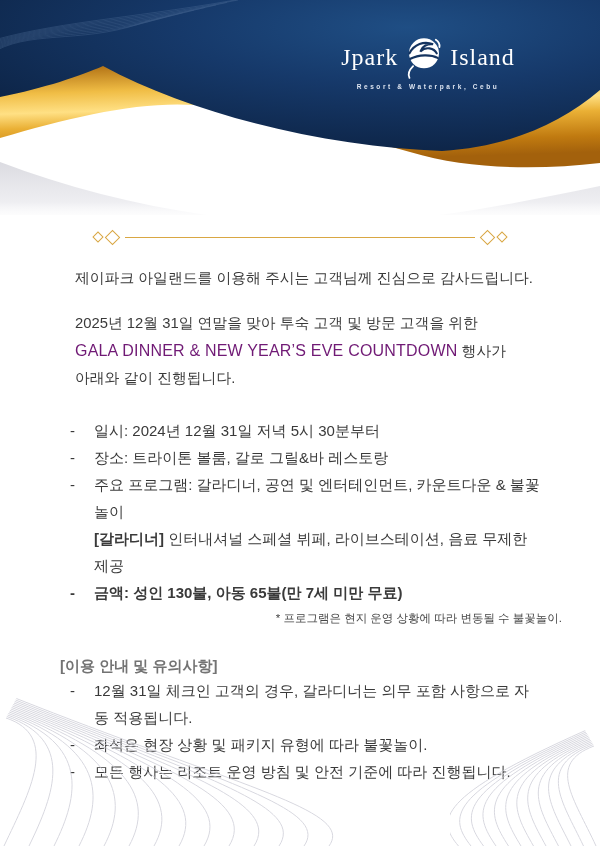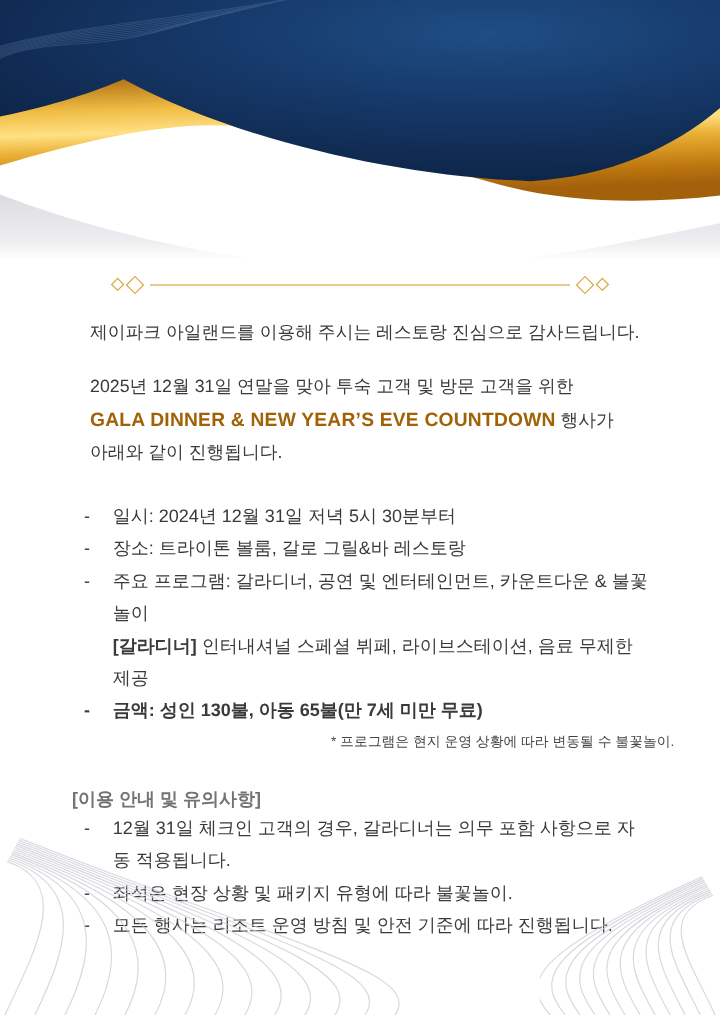--- a/index.html
+++ b/index.html
@@ -24,21 +24,21 @@
   .dv-line{flex:1;height:1px;background:#d9a743;}
   .dv-d{flex:none;border:1px solid #d9a743;transform:rotate(45deg);background:transparent;}
   .dv-sm{width:6px;height:6px;}
   .dv-lg{width:9px;height:9px;}
   .mr4{margin-right:5px;} .ml4{margin-left:5px;} .mr6{margin-right:7px;} .ml6{margin-left:7px;}
 
   
   .content{padding:0 60px;font-size:14.8px;color:#3a3a3a;}
   .p-intro{margin:24px 0 0 15px;line-height:22px;}
   .p-event{margin:21px 0 0 15px;line-height:27px;}
-  .hl{font-weight:bold;font-size:16px;color:#a16207;letter-spacing:.2px;}
+  .hl{font-weight:normal;font-size:16px;color:#701a75;letter-spacing:.2px;}
   .list{margin-top:25px;line-height:27px;font-size:15px;}
   .row{display:flex;}
   .dash{flex:none;width:24px;padding-left:10px;}
   .cont{padding-left:34px;}
   .bold{font-weight:bold;}
   .note{margin:5px -22px 0 0;text-align:right;font-size:11.5px;color:#454545;}
   .g-head{margin-top:31px;font-weight:bold;font-size:15px;color:#737373;}
   .g-list{margin-top:1px;line-height:27px;font-size:15px;}
 
   
@@ -83,33 +83,47 @@
           <path d="M-3 46.4 C 45 27, 108 35, 183 12.5"></path>
           <path d="M-3 45.2 C 48 26, 114 32, 194 10"></path>
           <path d="M-3 44 C 51 25, 120 29, 205 7.5"></path>
           <path d="M-3 42.8 C 54 24, 126 26, 216 5"></path>
           <path d="M-3 41.6 C 57 23, 132 23, 227 2.5"></path>
           <path d="M-3 40.4 C 60 22, 138 20, 238 0"></path>
           <path d="M-3 39.2 C 63 21, 144 17, 249 -2.5"></path>
         </g>
     </svg>
 
+    <div class="logo">
+      <div class="logo-row">
+        <span class="logo-word">Jpark</span>
+        <svg width="40" height="46" viewBox="0 0 44 50">
+          <circle cx="22" cy="21" r="16.5" fill="#ffffff"></circle>
+          <path d="M6,21 C11,11 22,7 32,11 C26,10 20,13 18,19 C24,13 33,15 36,21" fill="none" stroke="#14335f" stroke-width="2.4" stroke-linecap="round"></path>
+          <path d="M7,27 C16,22 30,22 37,26" fill="none" stroke="#14335f" stroke-width="2.4" stroke-linecap="round"></path>
+          <path d="M35,6 C38,8 39.5,11 39,14" fill="none" stroke="#ffffff" stroke-width="2" stroke-linecap="round"></path>
+          <path d="M10,35 C6,39 4,44 6,48" fill="none" stroke="#ffffff" stroke-width="2" stroke-linecap="round"></path>
+        </svg>
+        <span class="logo-word">Island</span>
+      </div>
+      <div class="logo-tag">Resort &amp; Waterpark, Cebu</div>
+    </div>
   </div>
 
   <div class="divider">
     <span class="dv-d dv-sm mr4"></span>
     <span class="dv-d dv-lg mr6"></span>
     <span class="dv-line"></span>
     <span class="dv-d dv-lg ml6"></span>
     <span class="dv-d dv-sm ml4"></span>
   </div>
 
   <div class="content">
 
-    <p class="p-intro">제이파크 아일랜드를 이용해 주시는 레스토랑 진심으로 감사드립니다.</p>
+    <p class="p-intro">제이파크 아일랜드를 이용해 주시는 고객님께 진심으로 감사드립니다.</p>
 
     <p class="p-event">
       <span>2025년 12월 31일 연말을 맞아 투숙 고객 및 방문 고객을 위한</span><br>
       <span class="hl">GALA DINNER &amp; NEW YEAR’S EVE COUNTDOWN</span><span> 행사가</span><br>
       <span>아래와 같이 진행됩니다.</span>
     </p>
 
     <div class="list">
       <div class="row">
         <span class="dash">-</span>

